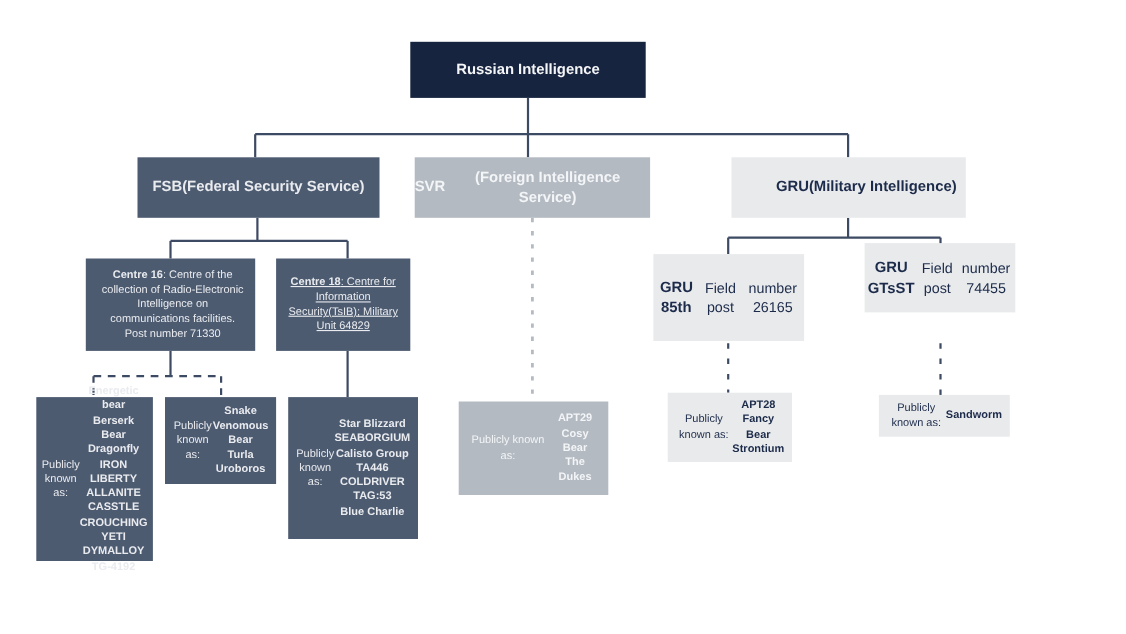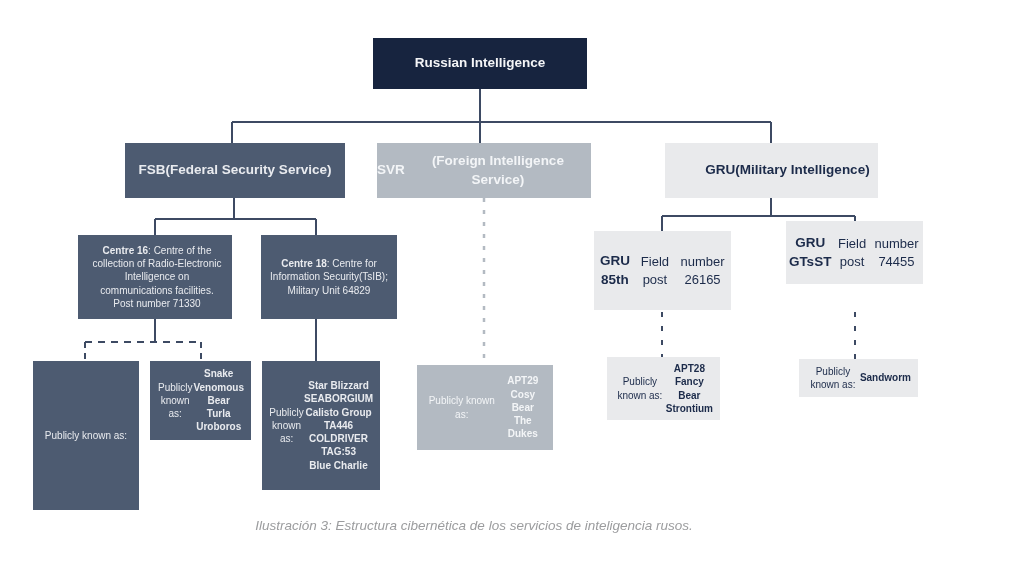--- a/index.html
+++ b/index.html
@@ -78,39 +78,50 @@
   <div class="box light big" style="left:665px;top:143px;width:213px;height:55px;padding-left:32px;">
     <div>GRU</div>
     <div>(Military Intelligence)</div>
   </div>
 
   <div class="box slate small" style="left:78px;top:235px;width:154px;height:84px;padding-left:11px;">
     <div>
       <span class="unit-title">Centre 16</span><span>: Centre of the collection of Radio-Electronic Intelligence on communications facilities. Post number 71330</span>
     </div>
   </div>
-  <div class="box slate small" style="left:261px;top:235px;width:136px;height:84px;">
+  <div class="box slate small" style="left:251px;top:235px;width:122px;height:84px;text-decoration:underline;">
     <div>
       <span class="unit-title">Centre 18</span><span>: Centre for Information Security(TsIB); Military Unit 64829</span>
     </div>
   </div>
 
   <div class="box light" style="left:594px;top:231px;width:137px;height:79px;">
     <div class="big">GRU 85th</div>
     <div class="unit-sub">Field post</div>
     <div class="unit-sub">number 26165</div>
   </div>
   <div class="box light" style="left:786px;top:221px;width:137px;height:63px;">
     <div class="big">GRU GTsST</div>
     <div class="unit-sub">Field post</div>
     <div class="unit-sub">number 74455</div>
   </div>
 
   <div class="box slate small" style="left:33px;top:361px;width:106px;height:149px;">
     <div class="alias-label">Publicly known as:</div>
+    <div class="alias-list">
+        <div>Energetic bear</div>
+        <div>Berserk Bear</div>
+        <div>Dragonfly</div>
+        <div>IRON LIBERTY</div>
+        <div>ALLANITE</div>
+        <div>CASSTLE</div>
+        <div>CROUCHING YETI</div>
+        <div>DYMALLOY</div>
+        <div>TG-4192</div>
+      </div>
   </div>
   <div class="box slate small" style="left:150px;top:361px;width:101px;height:79px;">
     <div class="alias-label">Publicly known as:</div>
     <div class="alias-list">
         <div>Snake</div>
         <div>Venomous Bear</div>
         <div>Turla</div>
         <div>Uroboros</div>
       </div>
   </div>
@@ -142,15 +153,14 @@
         <div>Strontium</div>
       </div>
   </div>
   <div class="box light small" style="left:799px;top:359px;width:119px;height:38px;">
     <div class="alias-label">Publicly known as:</div>
     <div class="alias-list">
         <div>Sandworm</div>
       </div>
   </div>
 
-  <div class="caption">Ilustración 3: Estructura cibernética de los servicios de inteligencia rusos.</div>
 
 </div>
 
 </body></html>

